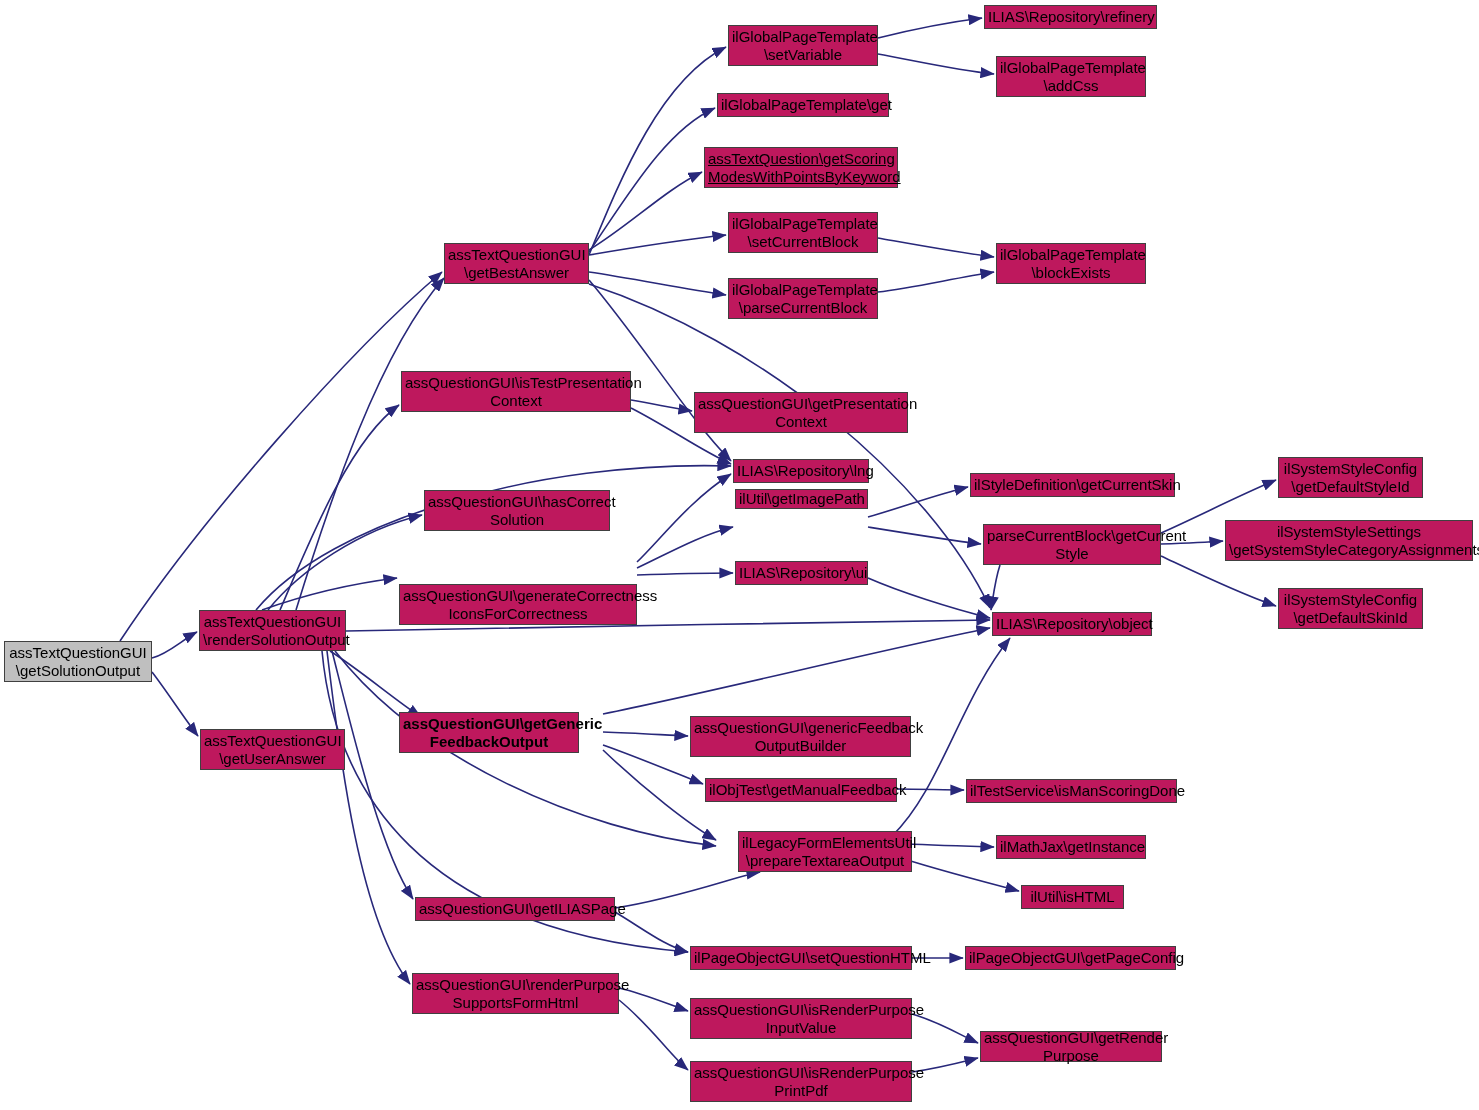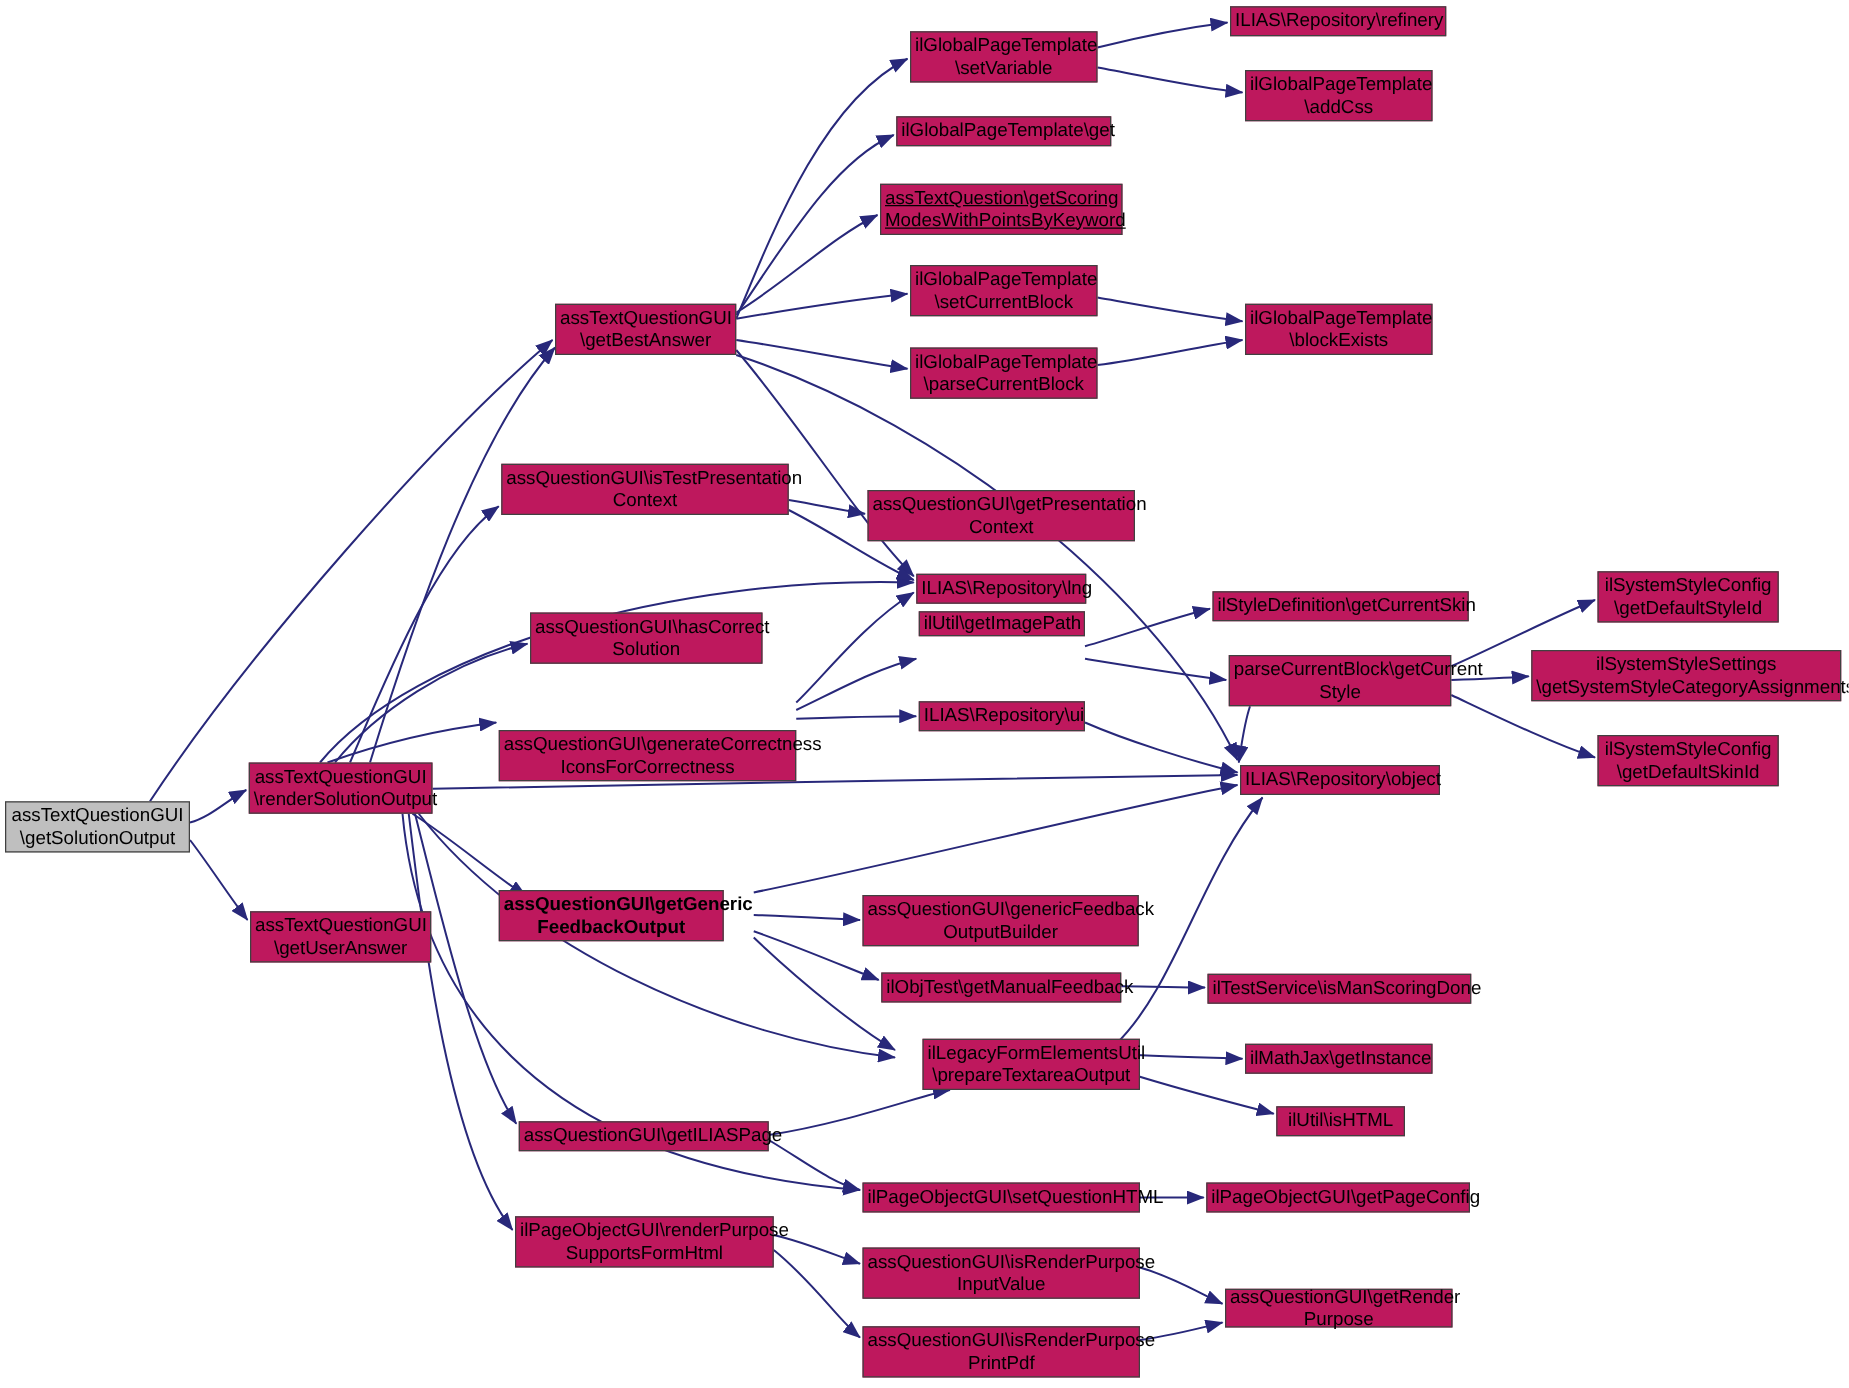--- a/index.html
+++ b/index.html
@@ -89,21 +89,21 @@
 \getBestAnswer</span></div>
       <div class="node" style="left: 401px; top: 371px; width: 230px; height: 41px;"><span>assQuestionGUI\isTestPresentation
 Context</span></div>
       <div class="node" style="left: 424px; top: 490px; width: 186px; height: 41px;"><span>assQuestionGUI\hasCorrect
 Solution</span></div>
       <div class="node" style="left: 399px; top: 584px; width: 238px; height: 41px;"><span>assQuestionGUI\generateCorrectness
 IconsForCorrectness</span></div>
       <div class="node" style="left: 399px; top: 712px; width: 180px; height: 41px; font-weight: bold;"><span>assQuestionGUI\getGeneric
 FeedbackOutput</span></div>
       <div class="node" style="left: 415px; top: 897px; width: 200px; height: 24px;"><span>assQuestionGUI\getILIASPage</span></div>
-      <div class="node" style="left: 412px; top: 973px; width: 207px; height: 41px;"><span>ilPageObjectGUI\renderPurpose
+      <div class="node" style="left: 412px; top: 973px; width: 207px; height: 41px;"><span>assQuestionGUI\renderPurpose
 SupportsFormHtml</span></div>
       <div class="node" style="left: 728px; top: 25px; width: 150px; height: 41px;"><span>ilGlobalPageTemplate
 \setVariable</span></div>
       <div class="node" style="left: 717px; top: 93px; width: 172px; height: 24px;"><span>ilGlobalPageTemplate\get</span></div>
       <div class="node" style="left: 704px; top: 147px; width: 194px; height: 41px; text-decoration: underline;"><span>assTextQuestion\getScoring
 ModesWithPointsByKeyword</span></div>
       <div class="node" style="left: 728px; top: 212px; width: 150px; height: 41px;"><span>ilGlobalPageTemplate
 \setCurrentBlock</span></div>
       <div class="node" style="left: 728px; top: 278px; width: 150px; height: 41px;"><span>ilGlobalPageTemplate
 \parseCurrentBlock</span></div>

